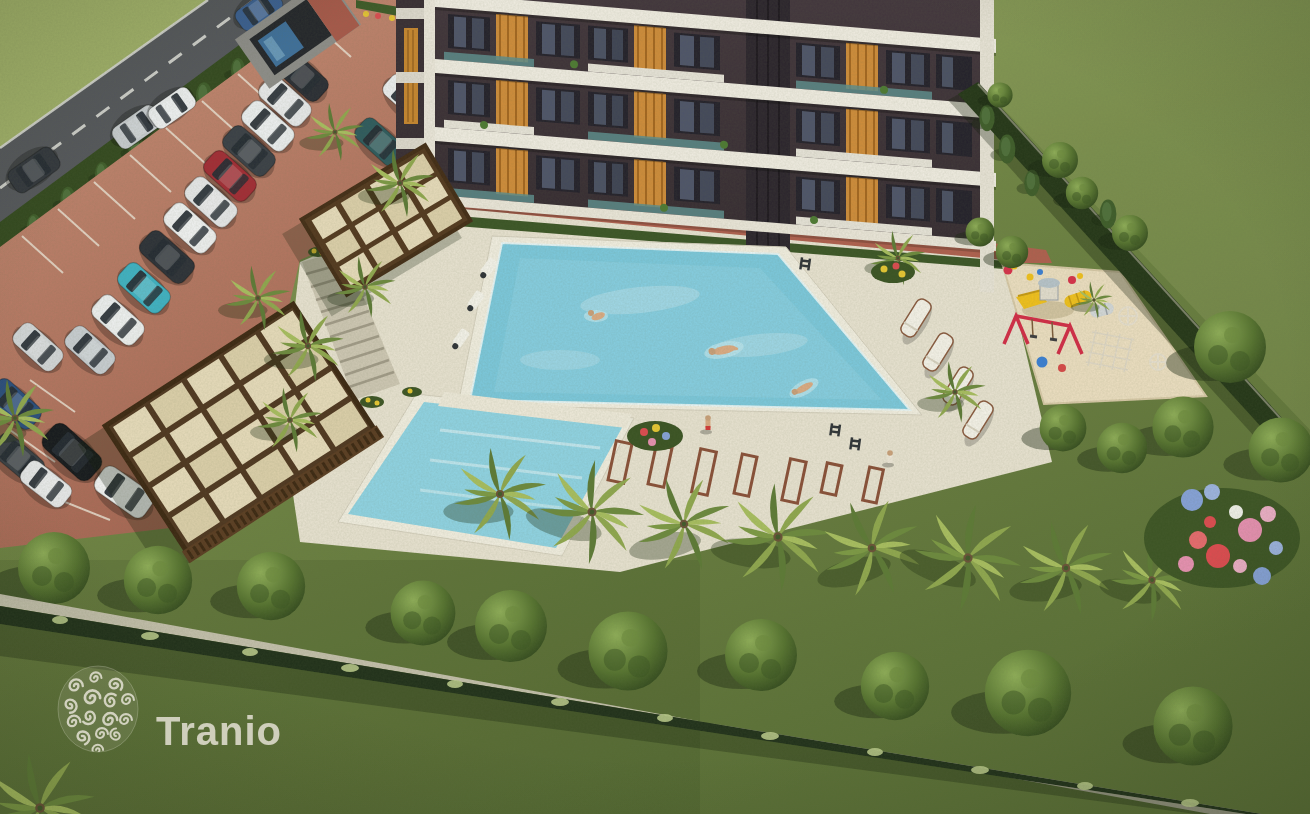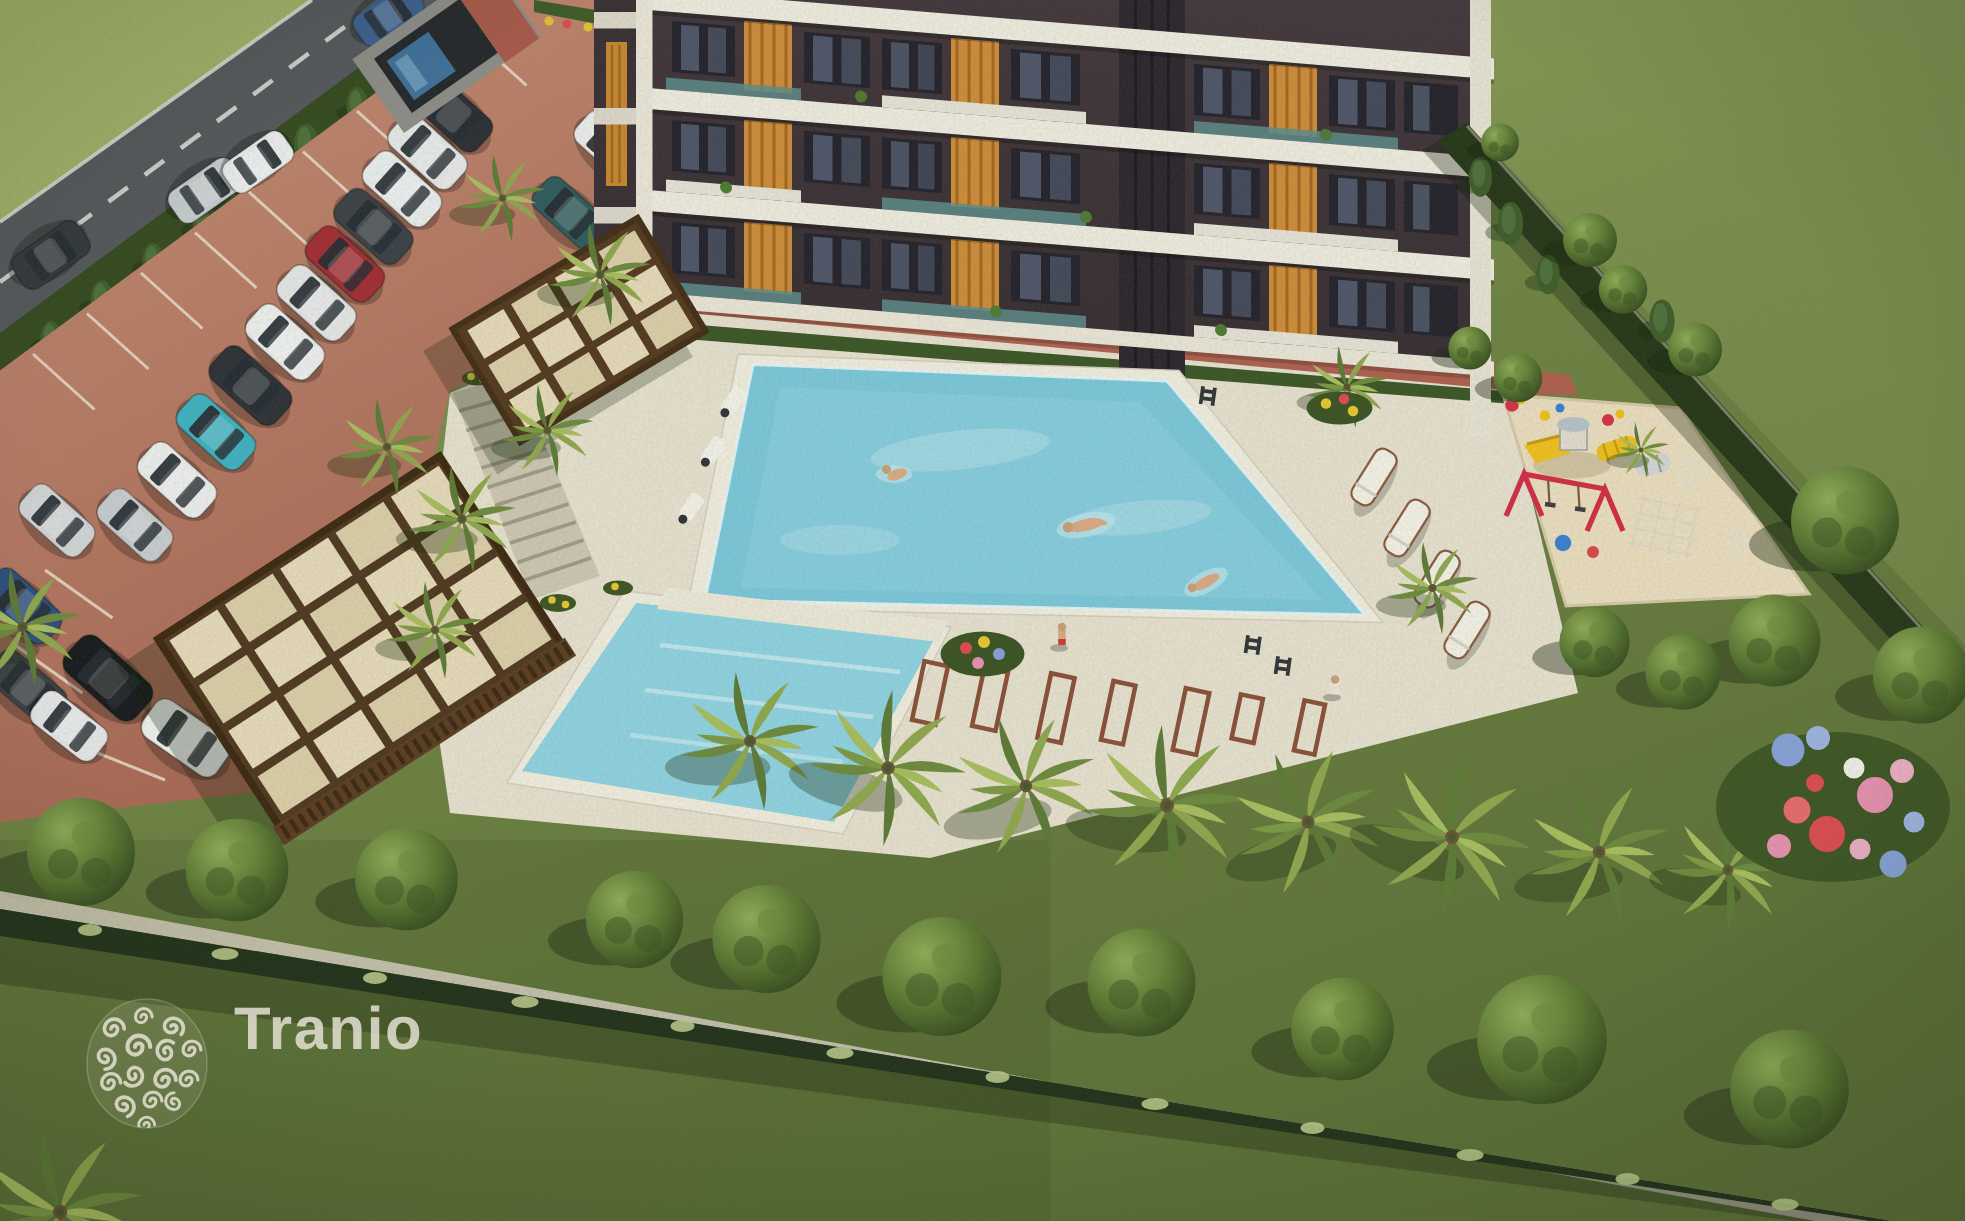--- a/index.html
+++ b/index.html
@@ -1,19 +1,19 @@
 <!DOCTYPE html>
 <html><head>
 <meta charset="utf-8">
 <style>
   html,body{margin:0;padding:0;background:#222;}
   .stage{position:relative;width:1310px;height:814px;overflow:hidden;background:#6d8142;
          font-family:"Liberation Sans",sans-serif;}
   .stage svg.scene{position:absolute;inset:0;display:block;}
-  .watermark{position:absolute;left:56px;top:664px;display:flex;align-items:flex-start;gap:16px;
+  .watermark{position:absolute;left:56px;top:664px;display:flex;align-items:flex-end;gap:16px;
              pointer-events:none;}
   .wm-text{font-family:"Liberation Sans",sans-serif;font-weight:bold;font-size:40px;
            color:rgba(228,225,212,0.85);letter-spacing:1px;}
 </style>
 </head>
 <body>
 
 <div class="stage">
 <svg class="scene" width="1310" height="814" viewBox="0 0 1310 814" xmlns="http://www.w3.org/2000/svg">
   <defs>

